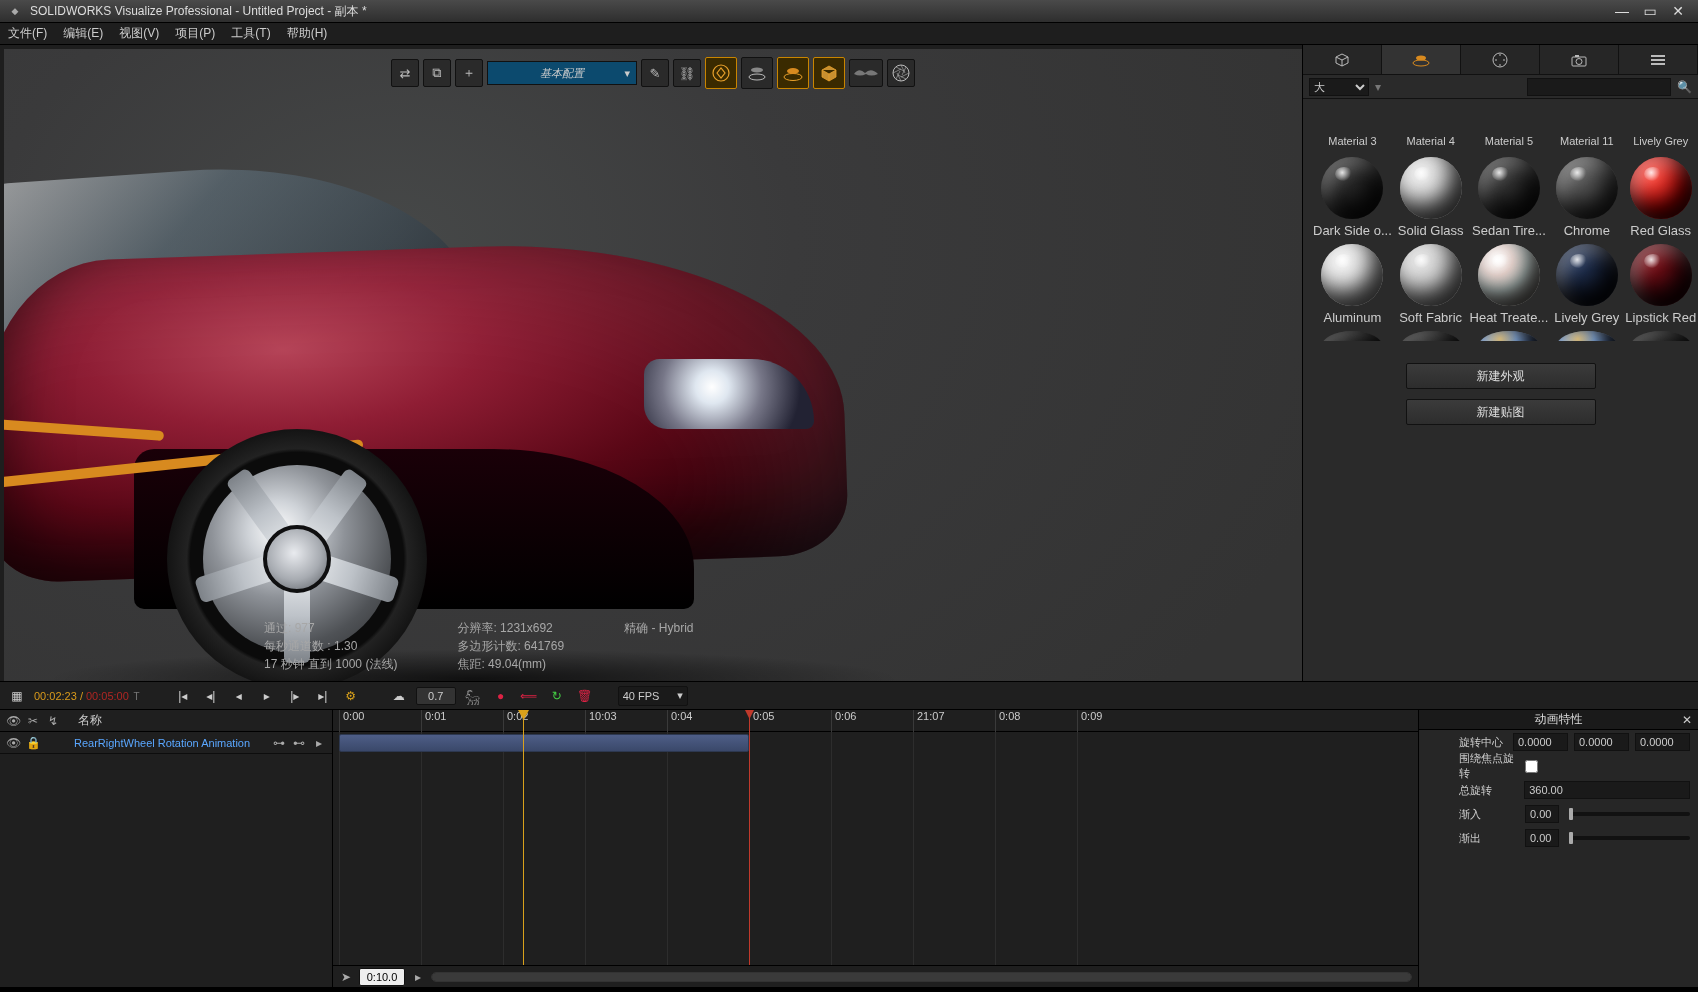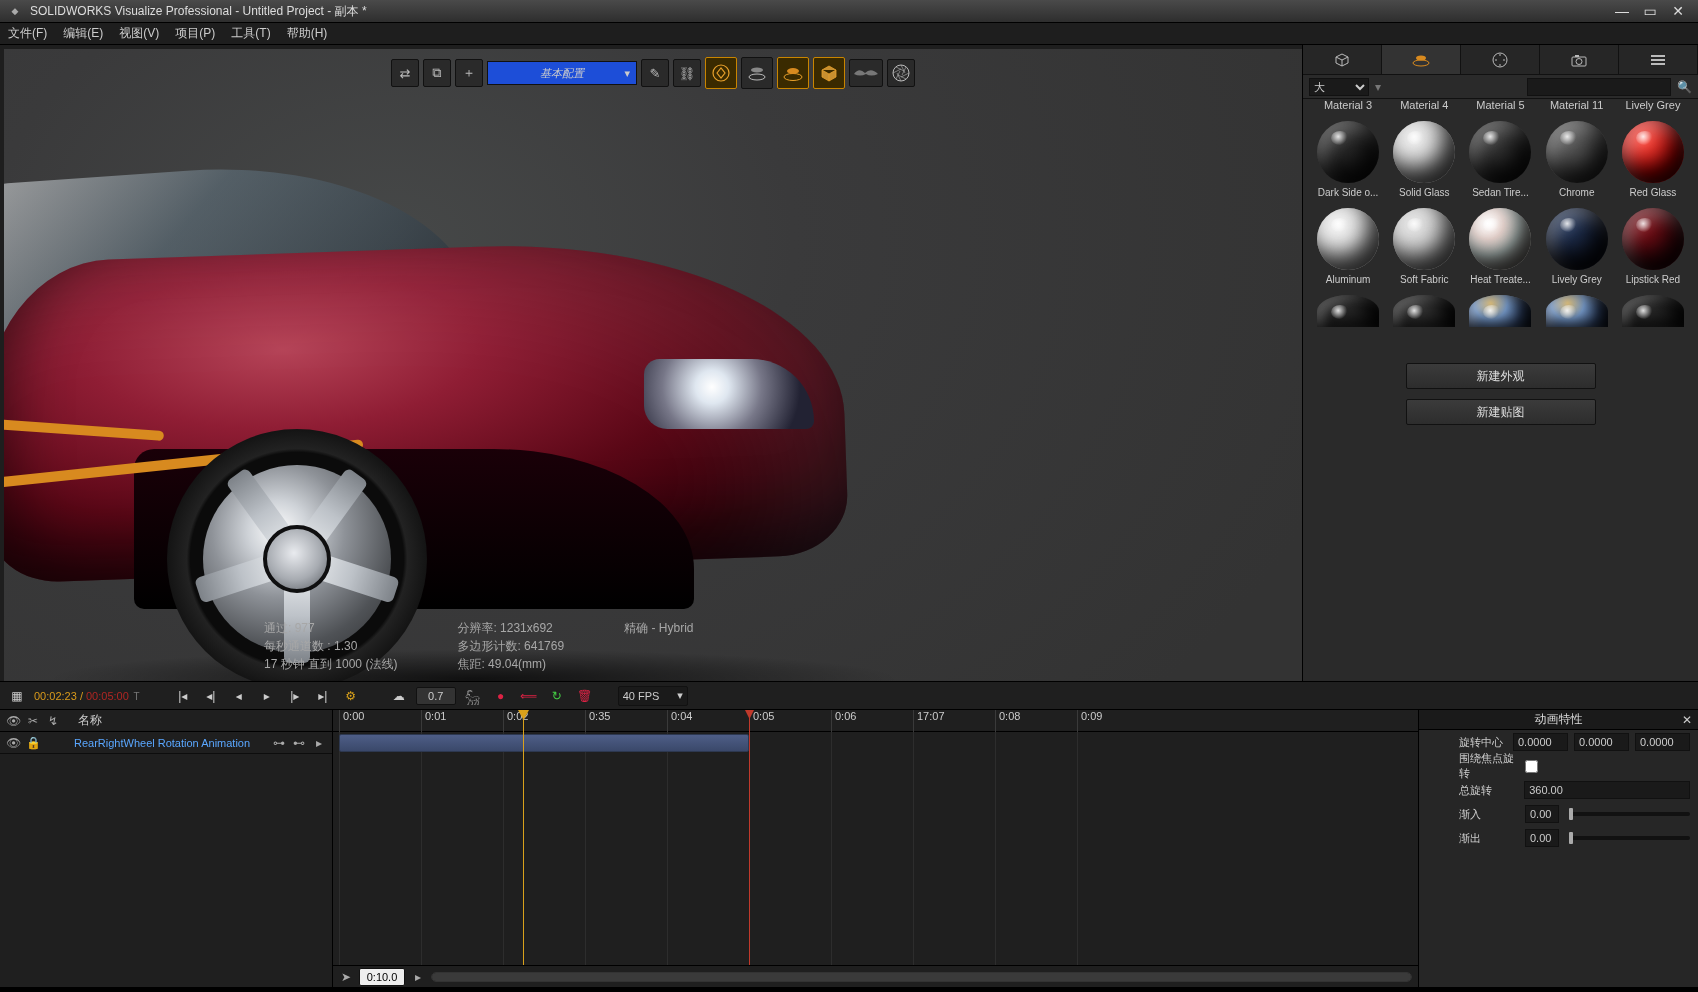--- a/index.html
+++ b/index.html
@@ -15,21 +15,21 @@
 .menubar { height: 22px; background: #1e1e1e; display: flex; align-items: center; padding: 0 8px; gap: 16px; border-bottom: 1px solid #000;}
 .menubar span { font-size: 12px; color: #ccc; cursor: default; }
 
 
 .main-area { display: flex; height: 636px; background:#1e1e1e; }
 .viewport-wrap { flex: 1; position: relative; background:#333; margin:4px 0 0 4px; }
 .viewport-toolbar { position:absolute; top:8px; left:50%; transform:translateX(-50%); display:flex; gap:4px; align-items:center; z-index:2;}
 .tbtn { width:28px; height:28px; background:#2a2a2a; border:1px solid #111; display:flex; align-items:center; justify-content:center; color:#bbb; border-radius:2px; font-size:13px;}
 .tbtn.active { background:#3a2a00; border:1px solid #c98500; color:#e9a12b;}
 .tbtn.box { width:32px; height:32px;}
-.tdrop { width:150px; height:24px; background:#1d4ed8; border:1px solid #111; color:#ccc; font-size:11px; font-style:italic; display:flex; align-items:center; justify-content:center; position:relative;}
+.tdrop { width:150px; height:24px; background:#0c4a6e; border:1px solid #111; color:#ccc; font-size:11px; font-style:italic; display:flex; align-items:center; justify-content:center; position:relative;}
 .tdrop::after{content:"▾"; position:absolute; right:6px; font-style:normal;}
 
 .viewport-img { position:absolute; inset:0; overflow:hidden; background: radial-gradient(1000px 700px at 30% 30%, #464848 0%, #3a3a3b 40%, #333 100%);}
 .car-shape{position:absolute; left:-80px; top:80px; width:1000px; height:520px;}
 .car-body{position:absolute; left:60px; top:120px; width:860px; height:320px; background: radial-gradient(ellipse at 35% 30%, #b54256 0%, #8f1d34 25%, #5a0716 55%, #2c0008 80%, #17030b 100%); border-radius: 130px 360px 70px 70px / 160px 180px 60px 60px; transform: rotate(-2deg); box-shadow: inset 20px -30px 60px rgba(0,0,0,.55), inset -80px 40px 120px rgba(255,255,255,.08);}
 .car-windshield{position:absolute; left:30px; top:40px; width:520px; height:200px; background:linear-gradient(135deg, rgba(255,255,255,.55), rgba(120,150,170,.35) 40%, rgba(20,30,40,.6)); border-radius: 60px 280px 10px 10px / 120px 160px 10px 10px; transform: rotate(-4deg);}
 .car-headlight{position:absolute; left:720px; top:230px; width:170px; height:70px; background: radial-gradient(circle at 40% 40%, #fff 0%, #dfe7f0 15%, #778 45%, #223 80%); border-radius: 20px 80px 10px 30px;}
 .car-stripe{position:absolute; left:60px; top:330px; width:380px; height:10px; background:#d88a1f; border-radius:5px; transform:rotate(-6deg);}
 .car-stripe2{position:absolute; left:40px; top:295px; width:200px; height:10px; background:#d88a1f; border-radius:5px; transform:rotate(4deg);}
 .car-side{position:absolute; left:210px; top:320px; width:560px; height:160px; background:linear-gradient(#1a0008,#000); border-radius:20px 200px 10px 10px / 20px 120px 10px 10px;}
@@ -47,24 +47,24 @@
 .right-panel { width:396px; background:#2a2a2a; display:flex; flex-direction:column; border-left:1px solid #000;}
 .rp-tabs { height:30px; display:flex; border-bottom:1px solid #111;}
 .rp-tab { flex:1; display:flex; align-items:center; justify-content:center; background:#262626; border-right:1px solid #111; color:#aaa;}
 .rp-tab.active{ background:#333;}
 .rp-filter { height:24px; display:flex; gap:6px; padding: 3px 6px; border-bottom:1px solid #111; align-items:center;}
 .rp-filter select{ background:#1a1a1a; color:#ccc; border:1px solid #111; font-size:11px; height:18px; width:60px;}
 .rp-filter input { flex:1; height:18px; background:#1a1a1a; border:1px solid #111; color:#ccc; padding:0 4px; font-size:11px;}
 .rp-filter .mag{color:#888;}
 
 .mat-grid-wrap{ height:242px; overflow:hidden;}
-.mat-grid { display:grid; grid-template-columns: repeat(5, 1fr); gap:6px; padding: 0 10px 8px 10px; }
+.mat-grid { display:grid; grid-template-columns: repeat(5, 1fr); gap:6px; padding: 0 10px 8px 10px; margin-top: 36px; }
 .mat-cell{ text-align:center;}
 .mat-lbl-top{ font-size:11px; color:#ccc; height:16px; overflow:hidden; white-space:nowrap; text-overflow:ellipsis;}
-.mat-lbl{ font-size:10px; color:#ccc; margin-top:4px; height:15px; overflow:hidden; white-space:nowrap; text-overflow:ellipsis;}
+.mat-lbl{ font-size:13px; color:#ccc; margin-top:4px; height:15px; overflow:hidden; white-space:nowrap; text-overflow:ellipsis;}
 .sphere{ width:62px; height:62px; margin:0 auto; border-radius:50%; background:#555; position:relative; box-shadow: inset -10px -14px 20px rgba(0,0,0,.8), inset 8px 10px 16px rgba(255,255,255,.3);}
 .sphere::after{content:""; position:absolute; left:14px; top:10px; width:18px; height:14px; background:radial-gradient(circle at 40% 40%, rgba(255,255,255,.85), transparent 65%); border-radius:50%;}
 .s-dark{ background: radial-gradient(circle at 35% 30%, #2d2d2d, #0b0b0b);}
 .s-grey{ background: radial-gradient(circle at 35% 30%, #eee, #999);}
 .s-black{ background: radial-gradient(circle at 35% 30%, #3a3a3a, #0a0a0a);}
 .s-chrome{ background: radial-gradient(circle at 35% 30%, #5a5a5a, #2a2a2a);}
 .s-red{ background: radial-gradient(circle at 35% 30%, #ff4c40, #a40000 60%, #5a0000);}
 .s-alum{ background: radial-gradient(circle at 35% 30%, #f3f3f3, #aeaeae);}
 .s-soft{ background: radial-gradient(circle at 35% 30%, #e1e1e1, #aaa);}
 .s-heat{ background: radial-gradient(circle at 30% 25%, #fff 0%, #e6d2cc 25%, #b8c5c2 50%, #a5a39e 75%);}
@@ -402,25 +402,25 @@
         <span class="key-ico">⊷</span>
         <span class="key-ico">▸</span>
       </div>
     </div>
 
     <div class="tl-right">
       <div class="ruler">
         <div class="tick" style="left:6px">0:00</div>
         <div class="tick" style="left:88px">0:01</div>
         <div class="tick" style="left:170px">0:02</div>
-        <div class="tick" style="left:252px">0:35</div>
+        <div class="tick" style="left:252px">10:03</div>
         <div class="tick" style="left:334px">0:04</div>
         <div class="tick" style="left:416px">0:05</div>
         <div class="tick" style="left:498px">0:06</div>
-        <div class="tick" style="left:580px">17:07</div>
+        <div class="tick" style="left:580px">21:07</div>
         <div class="tick" style="left:662px">0:08</div>
         <div class="tick" style="left:744px">0:09</div>
       </div>
       <div class="tracks-bg">
         <div class="vgrid" style="left:6px"></div>
           <div class="vgrid" style="left:88px"></div>
           <div class="vgrid" style="left:170px"></div>
         <div class="vgrid" style="left:252px"></div>
           <div class="vgrid" style="left:334px"></div>
           <div class="vgrid" style="left:416px"></div>

